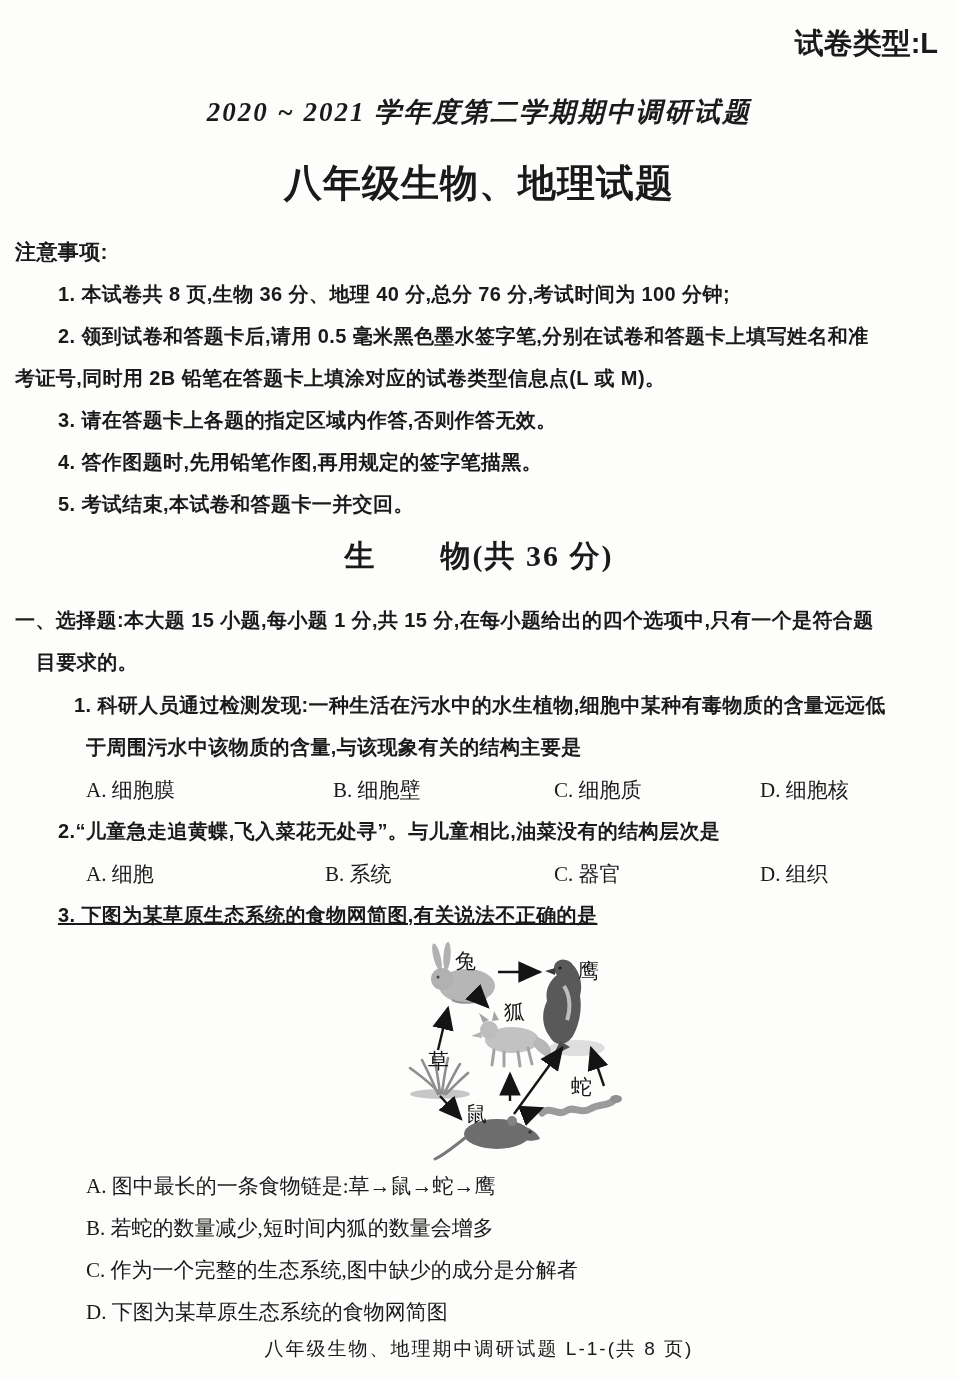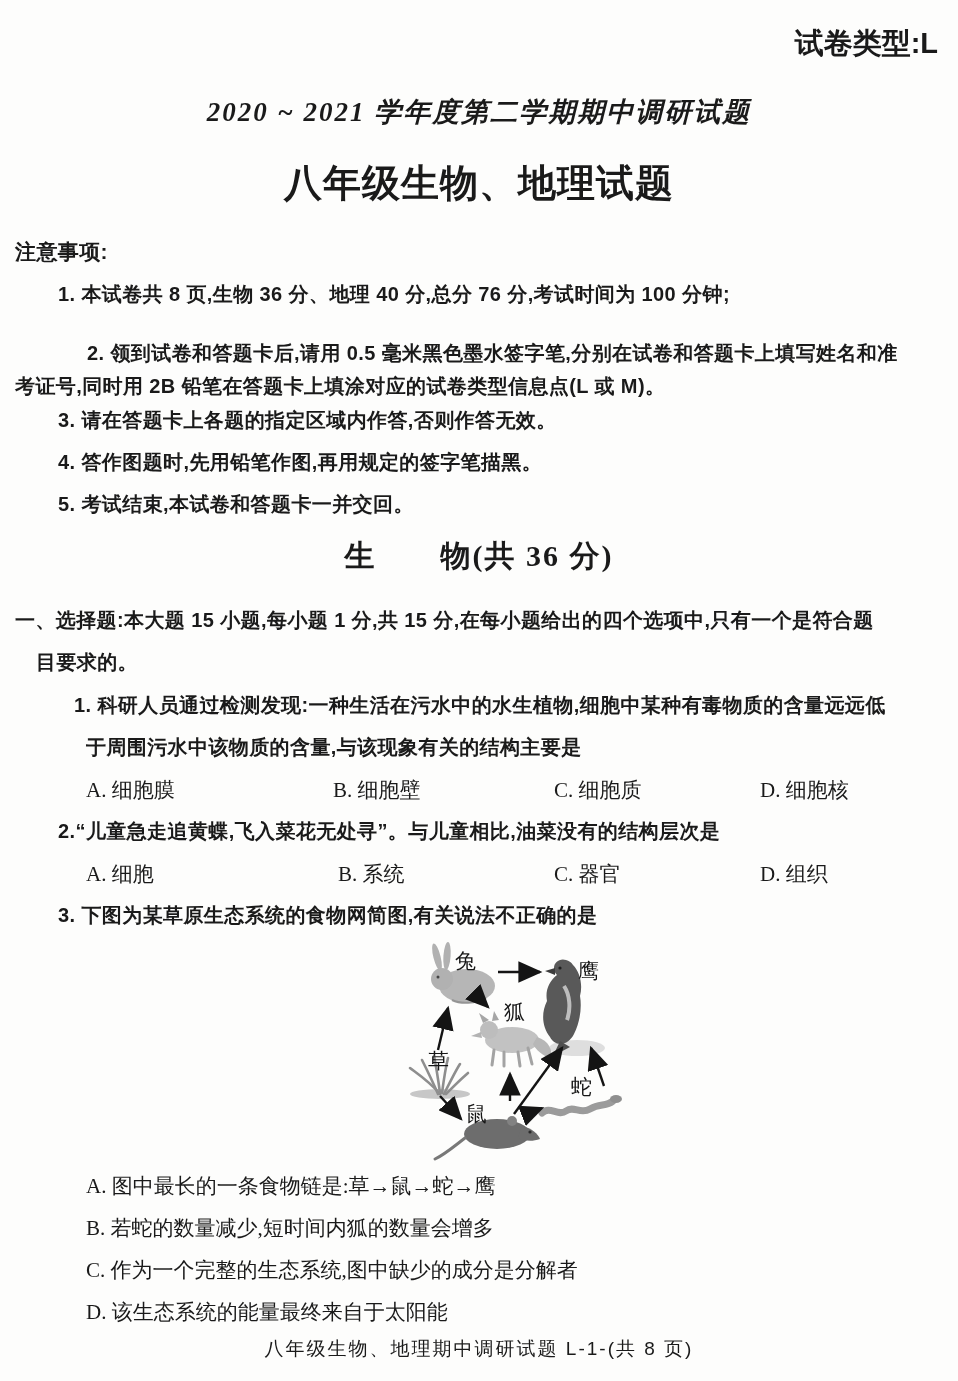--- a/index.html
+++ b/index.html
@@ -21,22 +21,22 @@
 </style>
 </head>
 <body>
 
 <div class="abs t-paper" style="top:24px;right:20px;">试卷类型:L</div>
 <div class="abs center t-sub" style="top:94px;">2020 ~ 2021 学年度第二学期期中调研试题</div>
 <div class="abs center t-title" style="top:158px;">八年级生物、地理试题</div>
 
 <div class="abs t-hei" style="top:238px;left:15px;font-size:21px;">注意事项:</div>
 <div class="abs t-hei" style="top:281px;left:58px;">1. 本试卷共 8 页,生物 36 分、地理 40 分,总分 76 分,考试时间为 100 分钟;</div>
-<div class="abs t-hei" style="top:340px;left:58px;margin-left:29px;">2. 领到试卷和答题卡后,请用 0.5 毫米黑色墨水签字笔,分别在试卷和答题卡上填写姓名和准</div>
-<div class="abs t-hei" style="top:365px;left:15px;margin-top:8px;">考证号,同时用 2B 铅笔在答题卡上填涂对应的试卷类型信息点(L 或 M)。</div>
+<div class="abs t-hei" style="top:323px;left:58px;">2. 领到试卷和答题卡后,请用 0.5 毫米黑色墨水签字笔,分别在试卷和答题卡上填写姓名和准</div>
+<div class="abs t-hei" style="top:365px;left:15px;">考证号,同时用 2B 铅笔在答题卡上填涂对应的试卷类型信息点(L 或 M)。</div>
 <div class="abs t-hei" style="top:407px;left:58px;">3. 请在答题卡上各题的指定区域内作答,否则作答无效。</div>
 <div class="abs t-hei" style="top:449px;left:58px;">4. 答作图题时,先用铅笔作图,再用规定的签字笔描黑。</div>
 <div class="abs t-hei" style="top:491px;left:58px;text-align:right;">5. 考试结束,本试卷和答题卡一并交回。</div>
 
 <div class="abs center t-section" style="top:536px;">生　　物(共 36 分)</div>
 
 <div class="abs t-hei" style="top:607px;left:15px;">一、选择题:本大题 15 小题,每小题 1 分,共 15 分,在每小题给出的四个选项中,只有一个是符合题</div>
 <div class="abs t-hei" style="top:649px;left:36px;">目要求的。</div>
 
 <div class="abs t-hei" style="top:692px;left:74px;">1. 科研人员通过检测发现:一种生活在污水中的水生植物,细胞中某种有毒物质的含量远远低</div>
@@ -44,26 +44,26 @@
 <div class="abs" style="top:776px;left:0;width:958px;">
   <span class="abs t-song" style="left:86px;">A. 细胞膜</span>
   <span class="abs t-song" style="left:333px;">B. 细胞壁</span>
   <span class="abs t-song" style="left:554px;">C. 细胞质</span>
   <span class="abs t-song" style="left:760px;">D. 细胞核</span>
 </div>
 
 <div class="abs t-hei" style="top:818px;left:58px;">2.“儿童急走追黄蝶,飞入菜花无处寻”。与儿童相比,油菜没有的结构层次是</div>
 <div class="abs" style="top:860px;left:0;width:958px;">
   <span class="abs t-song" style="left:86px;">A. 细胞</span>
-  <span class="abs t-song" style="left:338px;">B. 系统</span>
+  <span class="abs t-song" style="left:325px;">B. 系统</span>
   <span class="abs t-song" style="left:554px;">C. 器官</span>
   <span class="abs t-song" style="left:760px;">D. 组织</span>
 </div>
 
-<div class="abs t-hei" style="top:902px;left:58px;">3. 下图为某草原生态系统的食物网简图,有关说法不正确的是</div>
+<div class="abs t-hei" style="top:902px;left:58px;text-decoration:underline;">3. 下图为某草原生态系统的食物网简图,有关说法不正确的是</div>
 
 <div class="abs" style="top:938px;left:352px;width:350px;height:228px;">
   <svg width="350" height="228" viewBox="0 0 350 228">
     <defs>
       <marker id="ah" markerWidth="11" markerHeight="9" refX="9" refY="4.5" orient="auto">
         <path d="M0,0 L10,4.5 L0,9 z" fill="#141414"></path>
       </marker>
     </defs>
 
     <g>
@@ -140,15 +140,15 @@
     <text x="152" y="81">狐</text>
     <text x="76" y="130">草</text>
     <text x="114" y="183">鼠</text>
     <text x="219" y="156">蛇</text>
   </svg>
 </div>
 
 <div class="abs t-song" style="top:1172px;left:86px;">A. 图中最长的一条食物链是:草→鼠→蛇→鹰</div>
 <div class="abs t-song" style="top:1214px;left:86px;">B. 若蛇的数量减少,短时间内狐的数量会增多</div>
 <div class="abs t-song" style="top:1256px;left:86px;">C. 作为一个完整的生态系统,图中缺少的成分是分解者</div>
-<div class="abs t-song" style="top:1298px;left:86px;">D. 该生态系统的能量最终来自于太阳能</div>
+<div class="abs t-song" style="top:1298px;left:86px;">D. 下图为某草原生态系统的食物网简图</div>
 
 <div class="abs center t-footer" style="top:1336px;">八年级生物、地理期中调研试题 L-1-(共 8 页)</div>
 
 </body></html>

